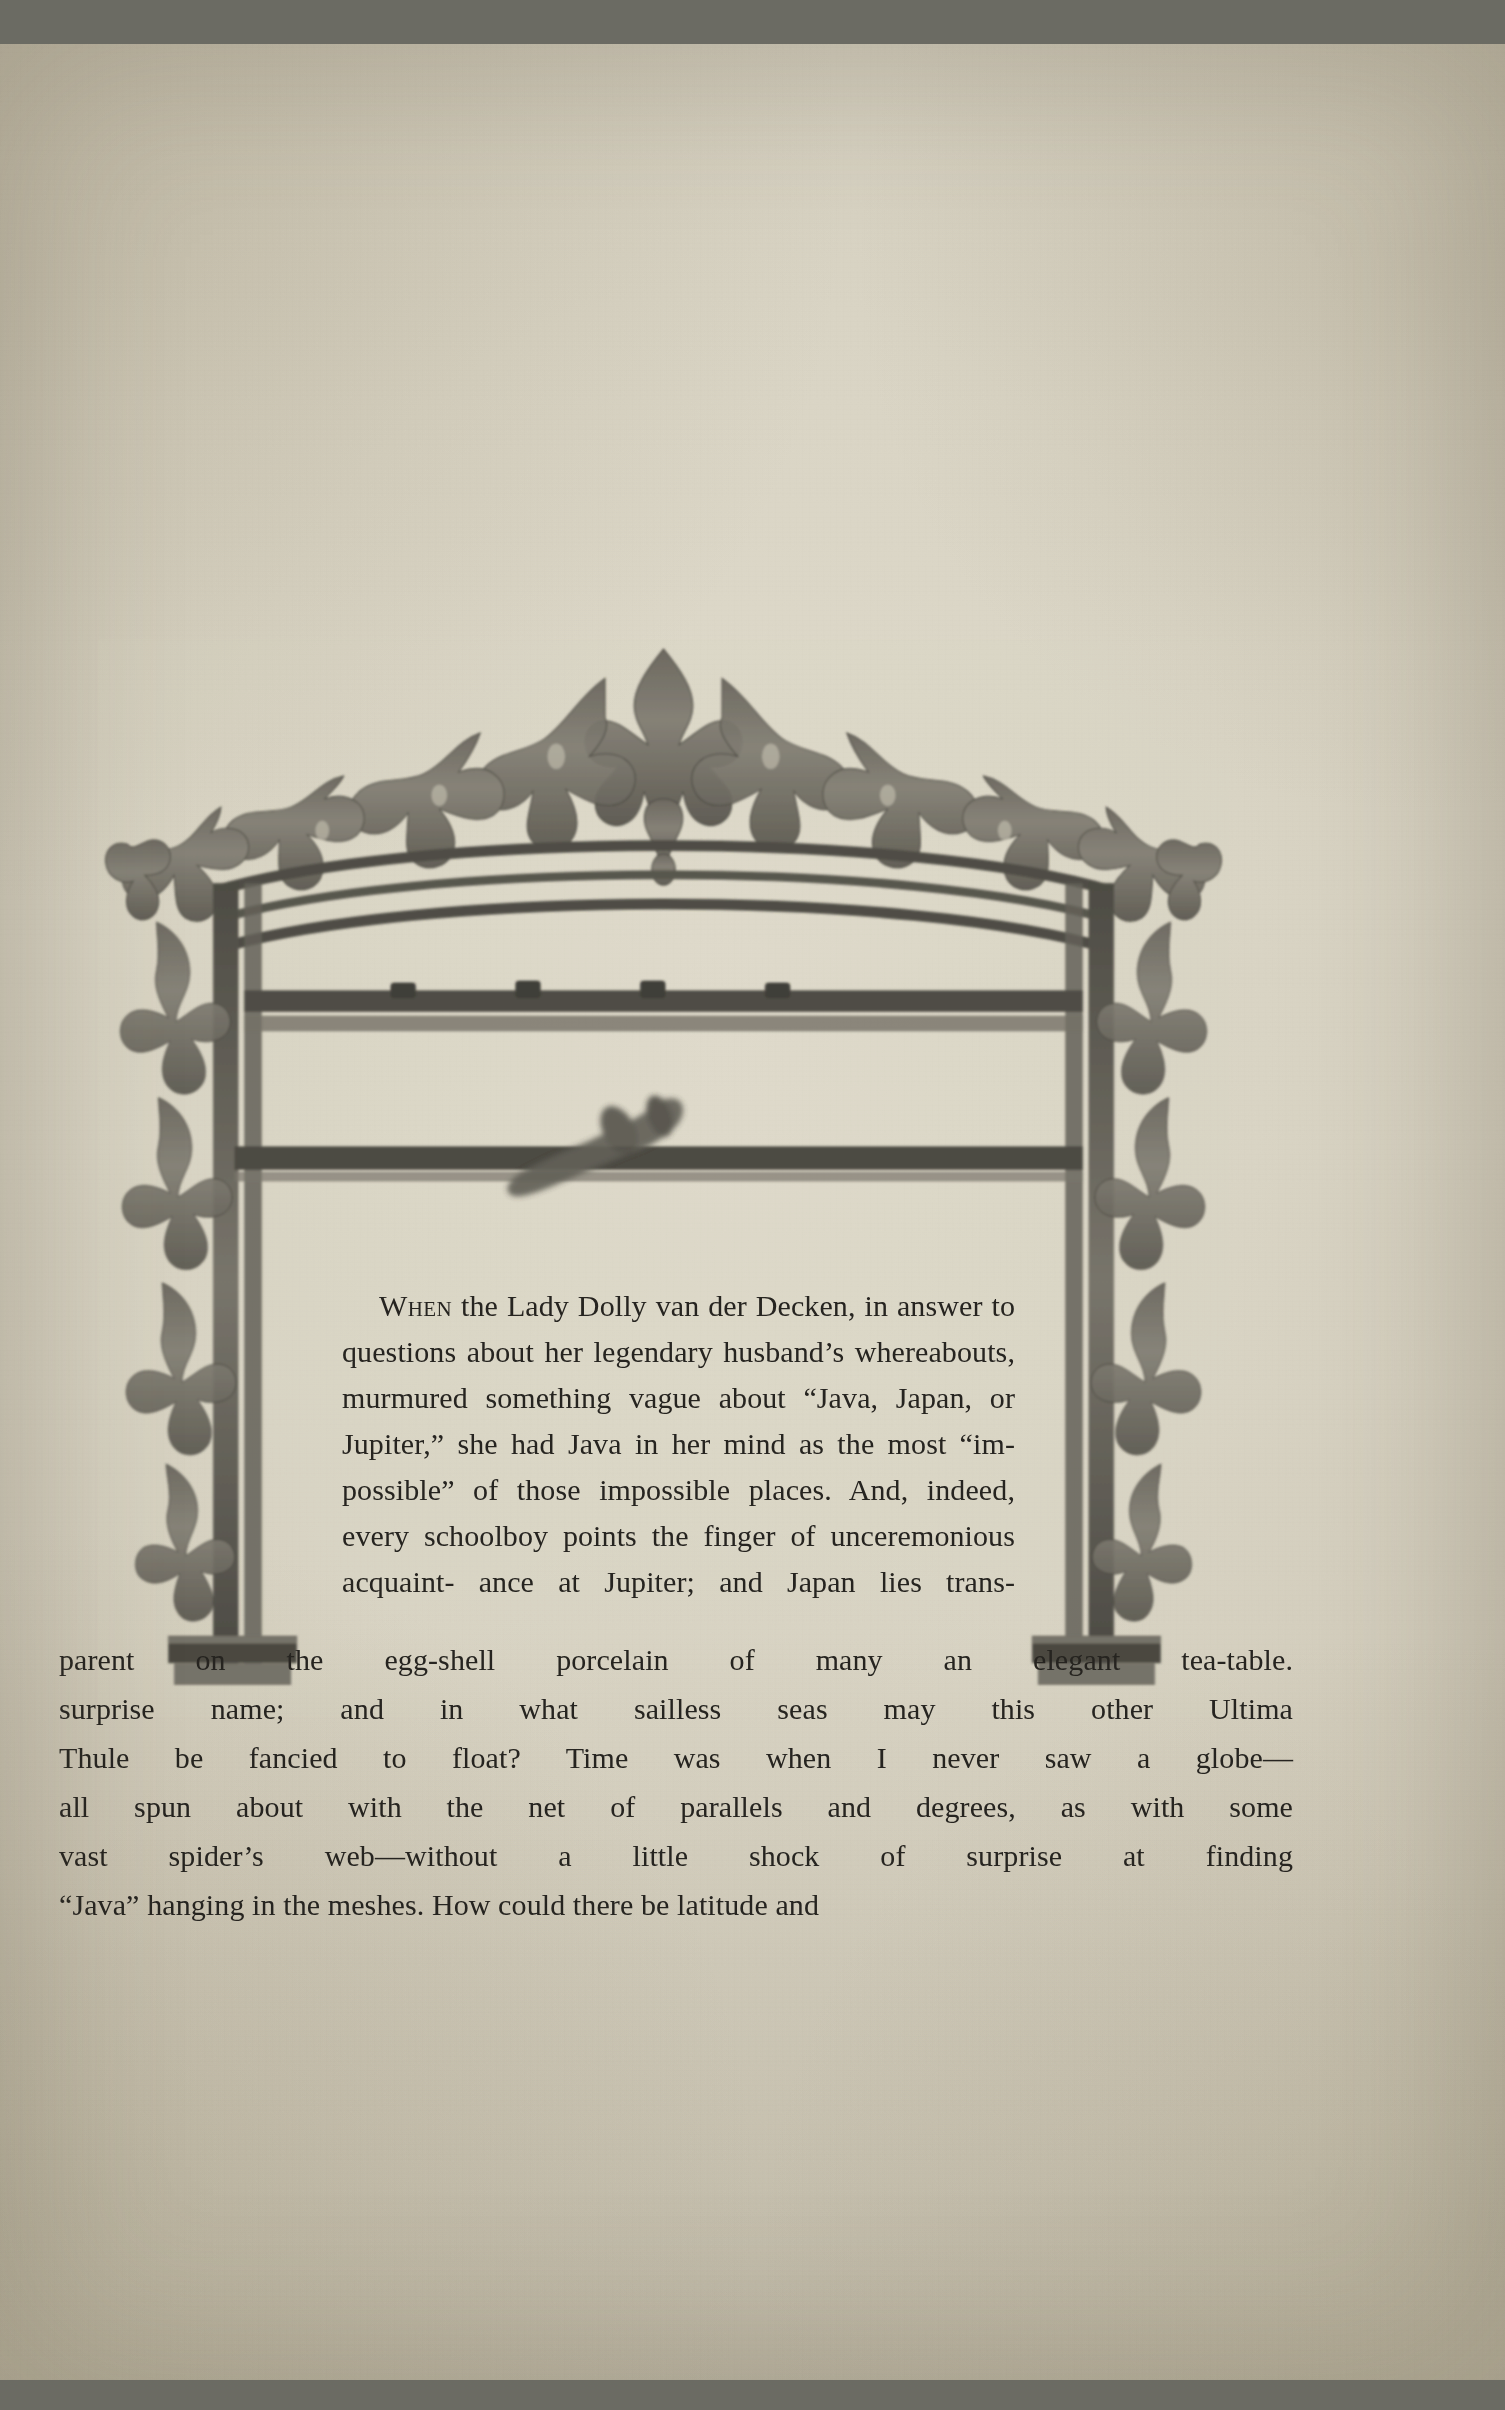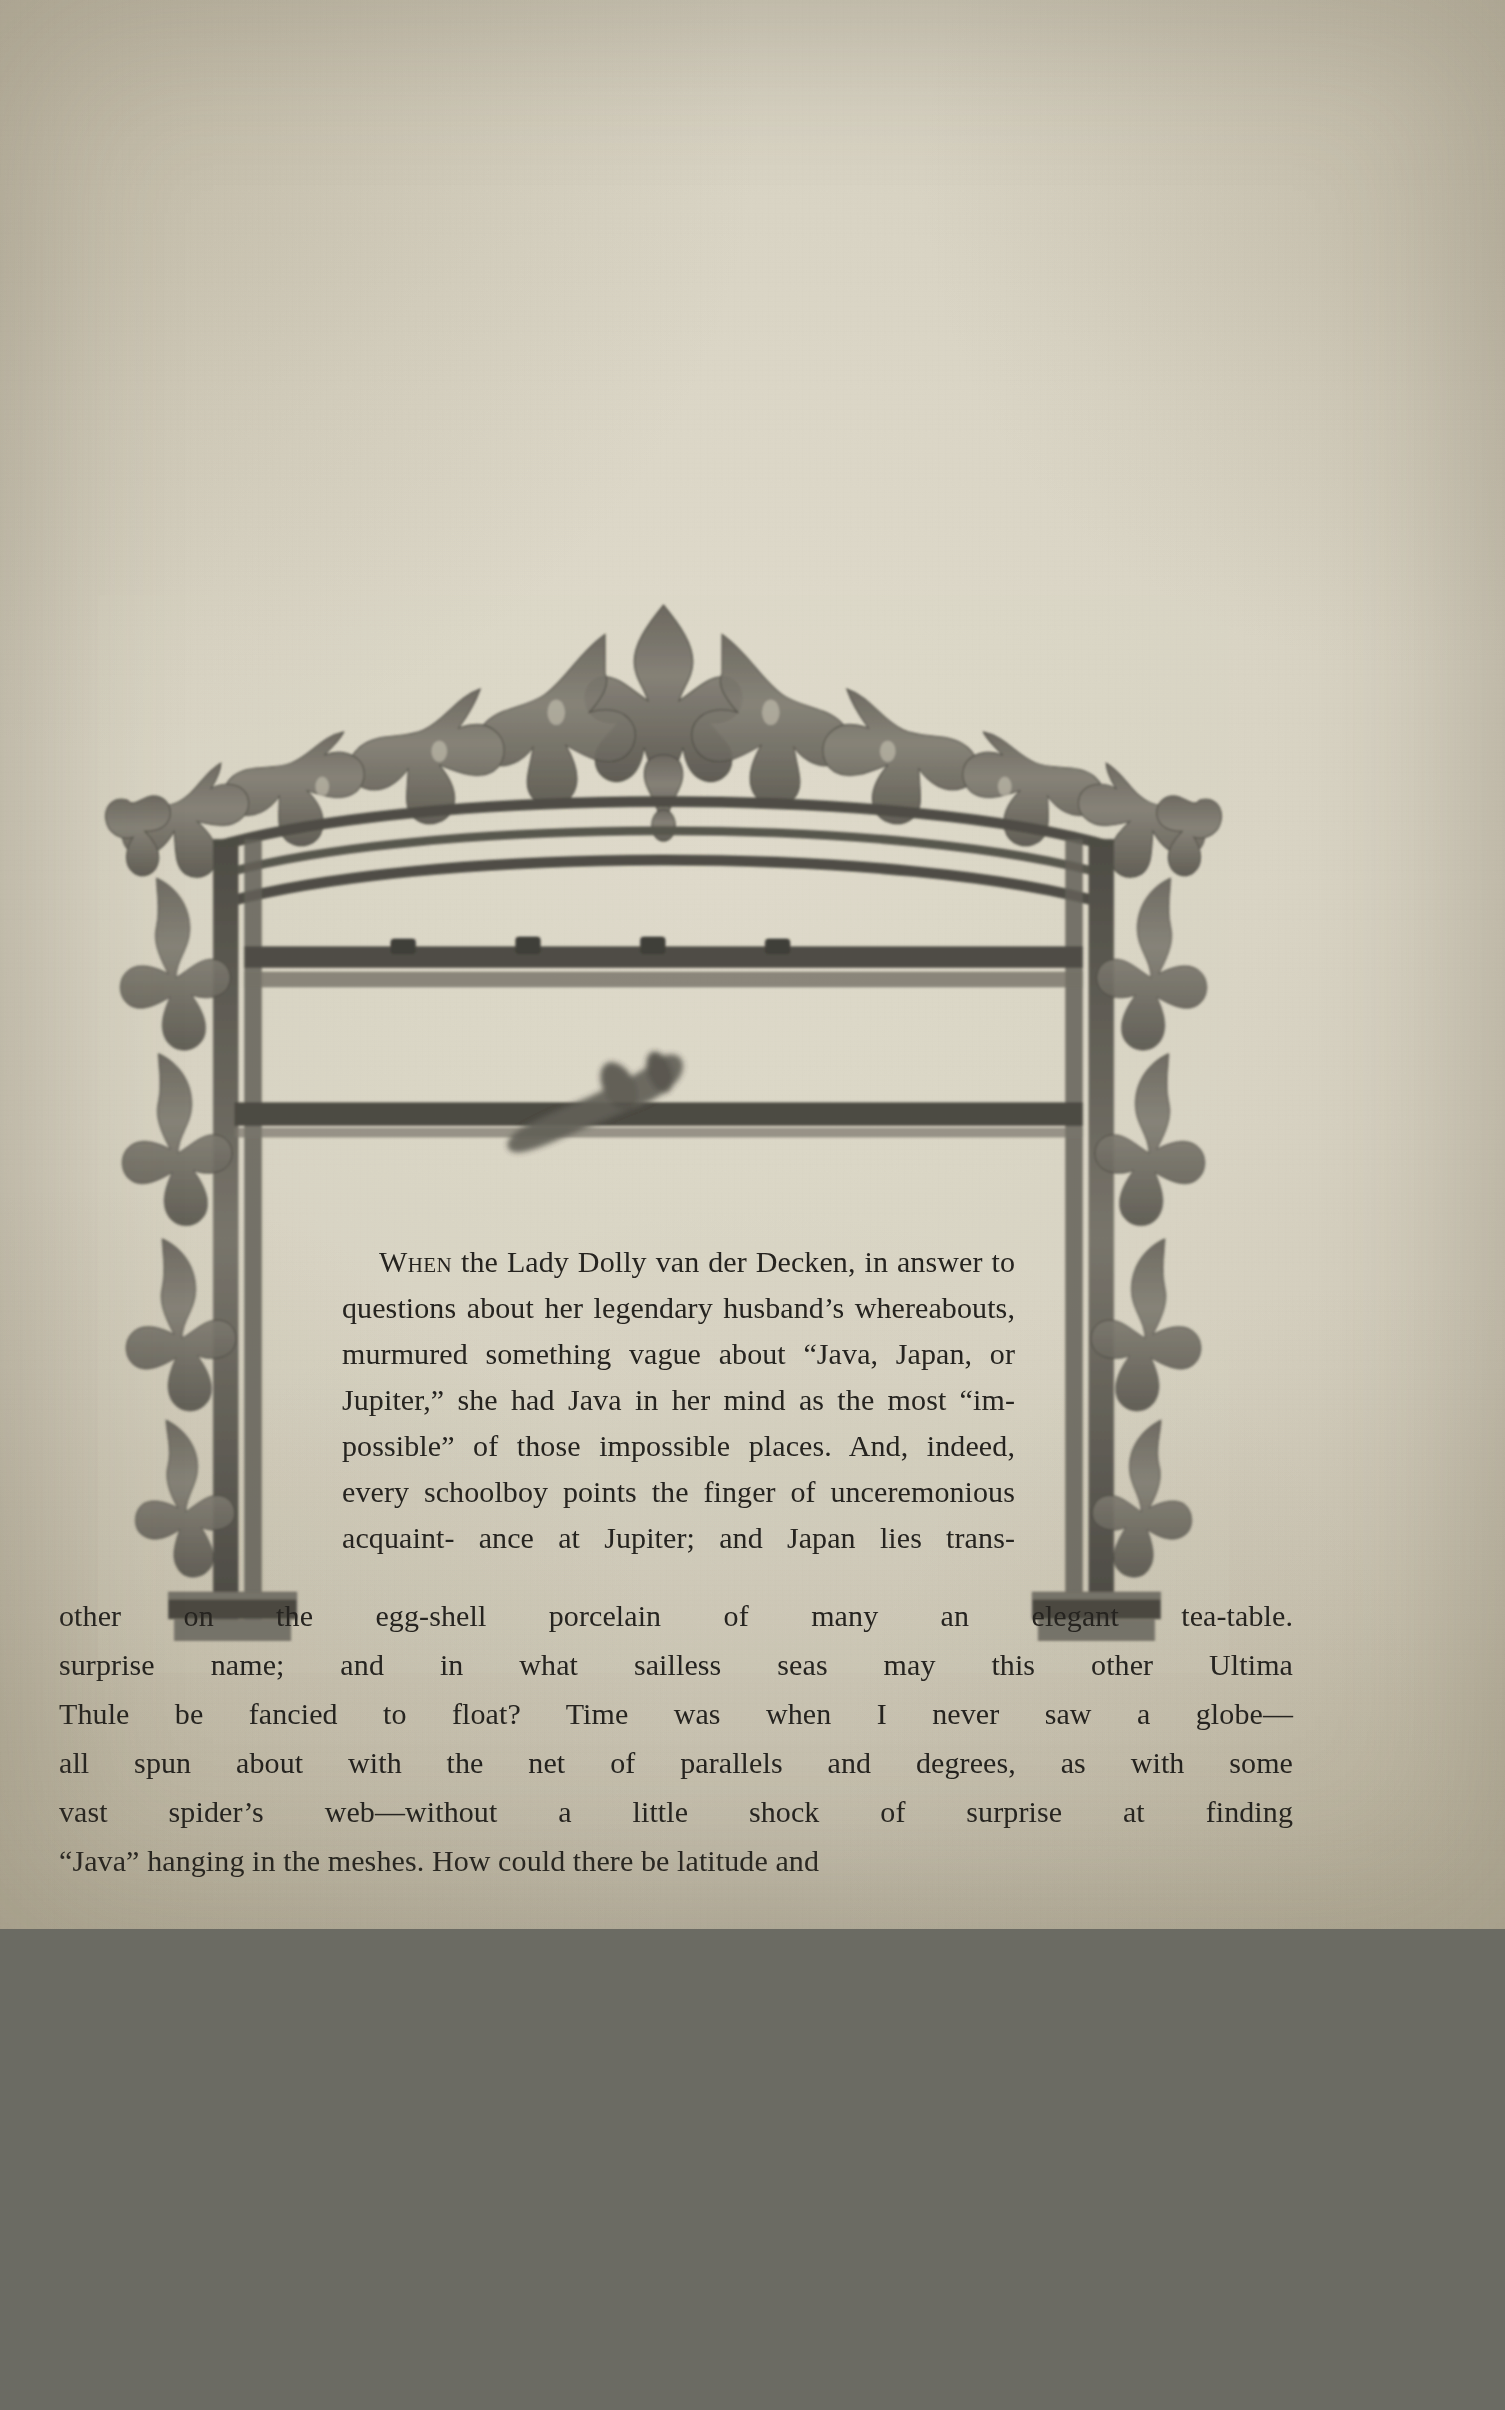--- a/index.html
+++ b/index.html
@@ -3,24 +3,25 @@
 <meta charset="utf-8">
 <style>
   html, body {
     margin: 0;
     padding: 0;
     background: #6b6b63;
   }
   .page {
     position: relative;
     width: 1506px;
-    height: 1929px;
+    height: 2336px;
     overflow: hidden;
     background: #d8d3c4;
     font-family: "Liberation Serif", "DejaVu Serif", serif;
+    margin-top: 44px;
   }
   
   .paper-base {
     position: absolute;
     inset: 0;
     background:
       radial-gradient(ellipse 80% 70% at 48% 42%, #e0dbcc 0%, #d9d4c4 45%, #cfc9b8 75%, #c3bda9 100%);
   }
   .paper-grain {
     position: absolute;
@@ -286,21 +287,21 @@
       <span>murmured something vague about</span>
       <span>“Java, Japan, or Jupiter,” she had</span>
       <span>Java in her mind as the most “im-</span>
       <span>possible” of those impossible places.</span>
       <span>And, indeed, every schoolboy points</span>
       <span>the finger of unceremonious acquaint-</span>
       <span>ance at Jupiter; and Japan lies trans-</span>
     </p>
 
     <div class="body-para ink">
-      <span class="line">other on the egg-shell porcelain of many an elegant tea-table.</span>
+      <span class="line">parent on the egg-shell porcelain of many an elegant tea-table.</span>
       <span class="line">surprise name; and in what sailless seas may this other Ultima</span>
       <span class="line">Thule be fancied to float? Time was when I never saw a globe—</span>
       <span class="line">all spun about with the net of parallels and degrees, as with some</span>
       <span class="line">vast spider’s web—without a little shock of surprise at finding</span>
       <span class="line">“Java” hanging in the meshes. How could there be latitude and</span>
     </div>
   </div>
 
   <div class="edge-dark"></div>
 </div>

